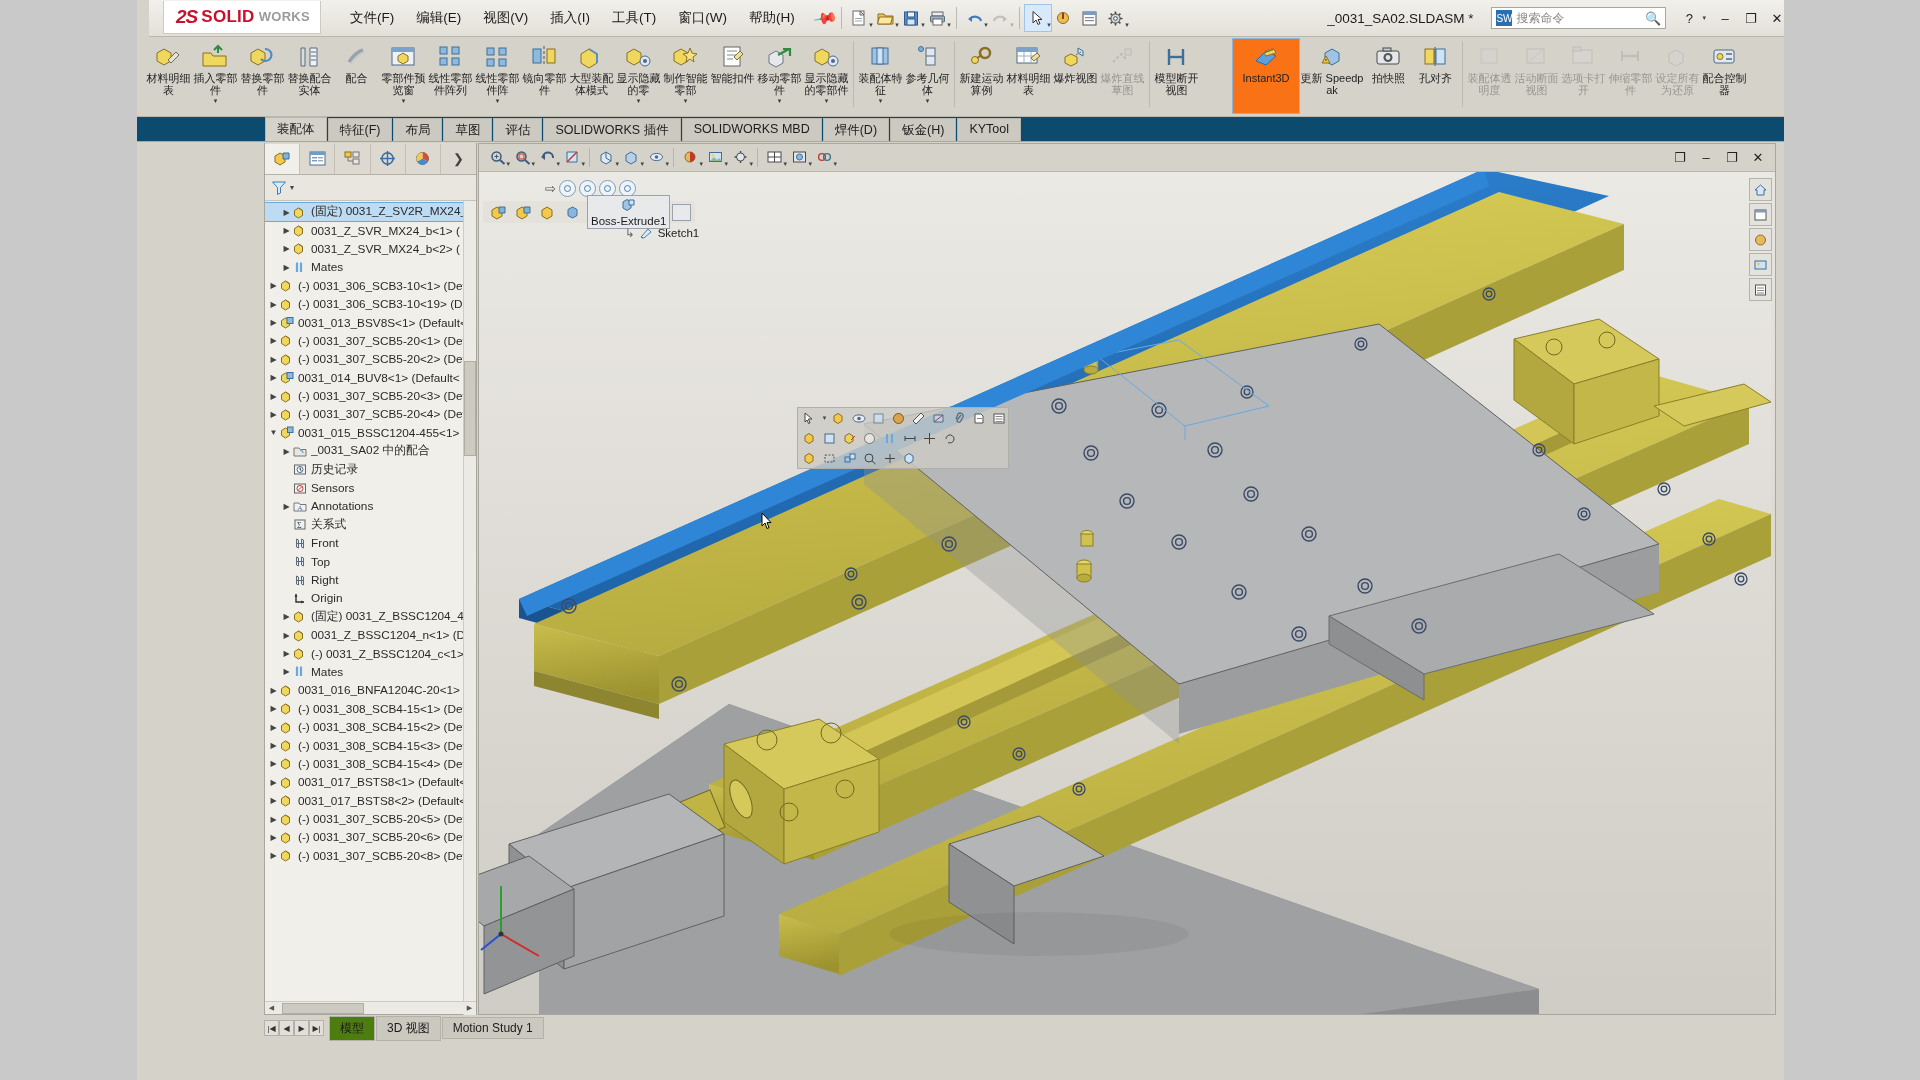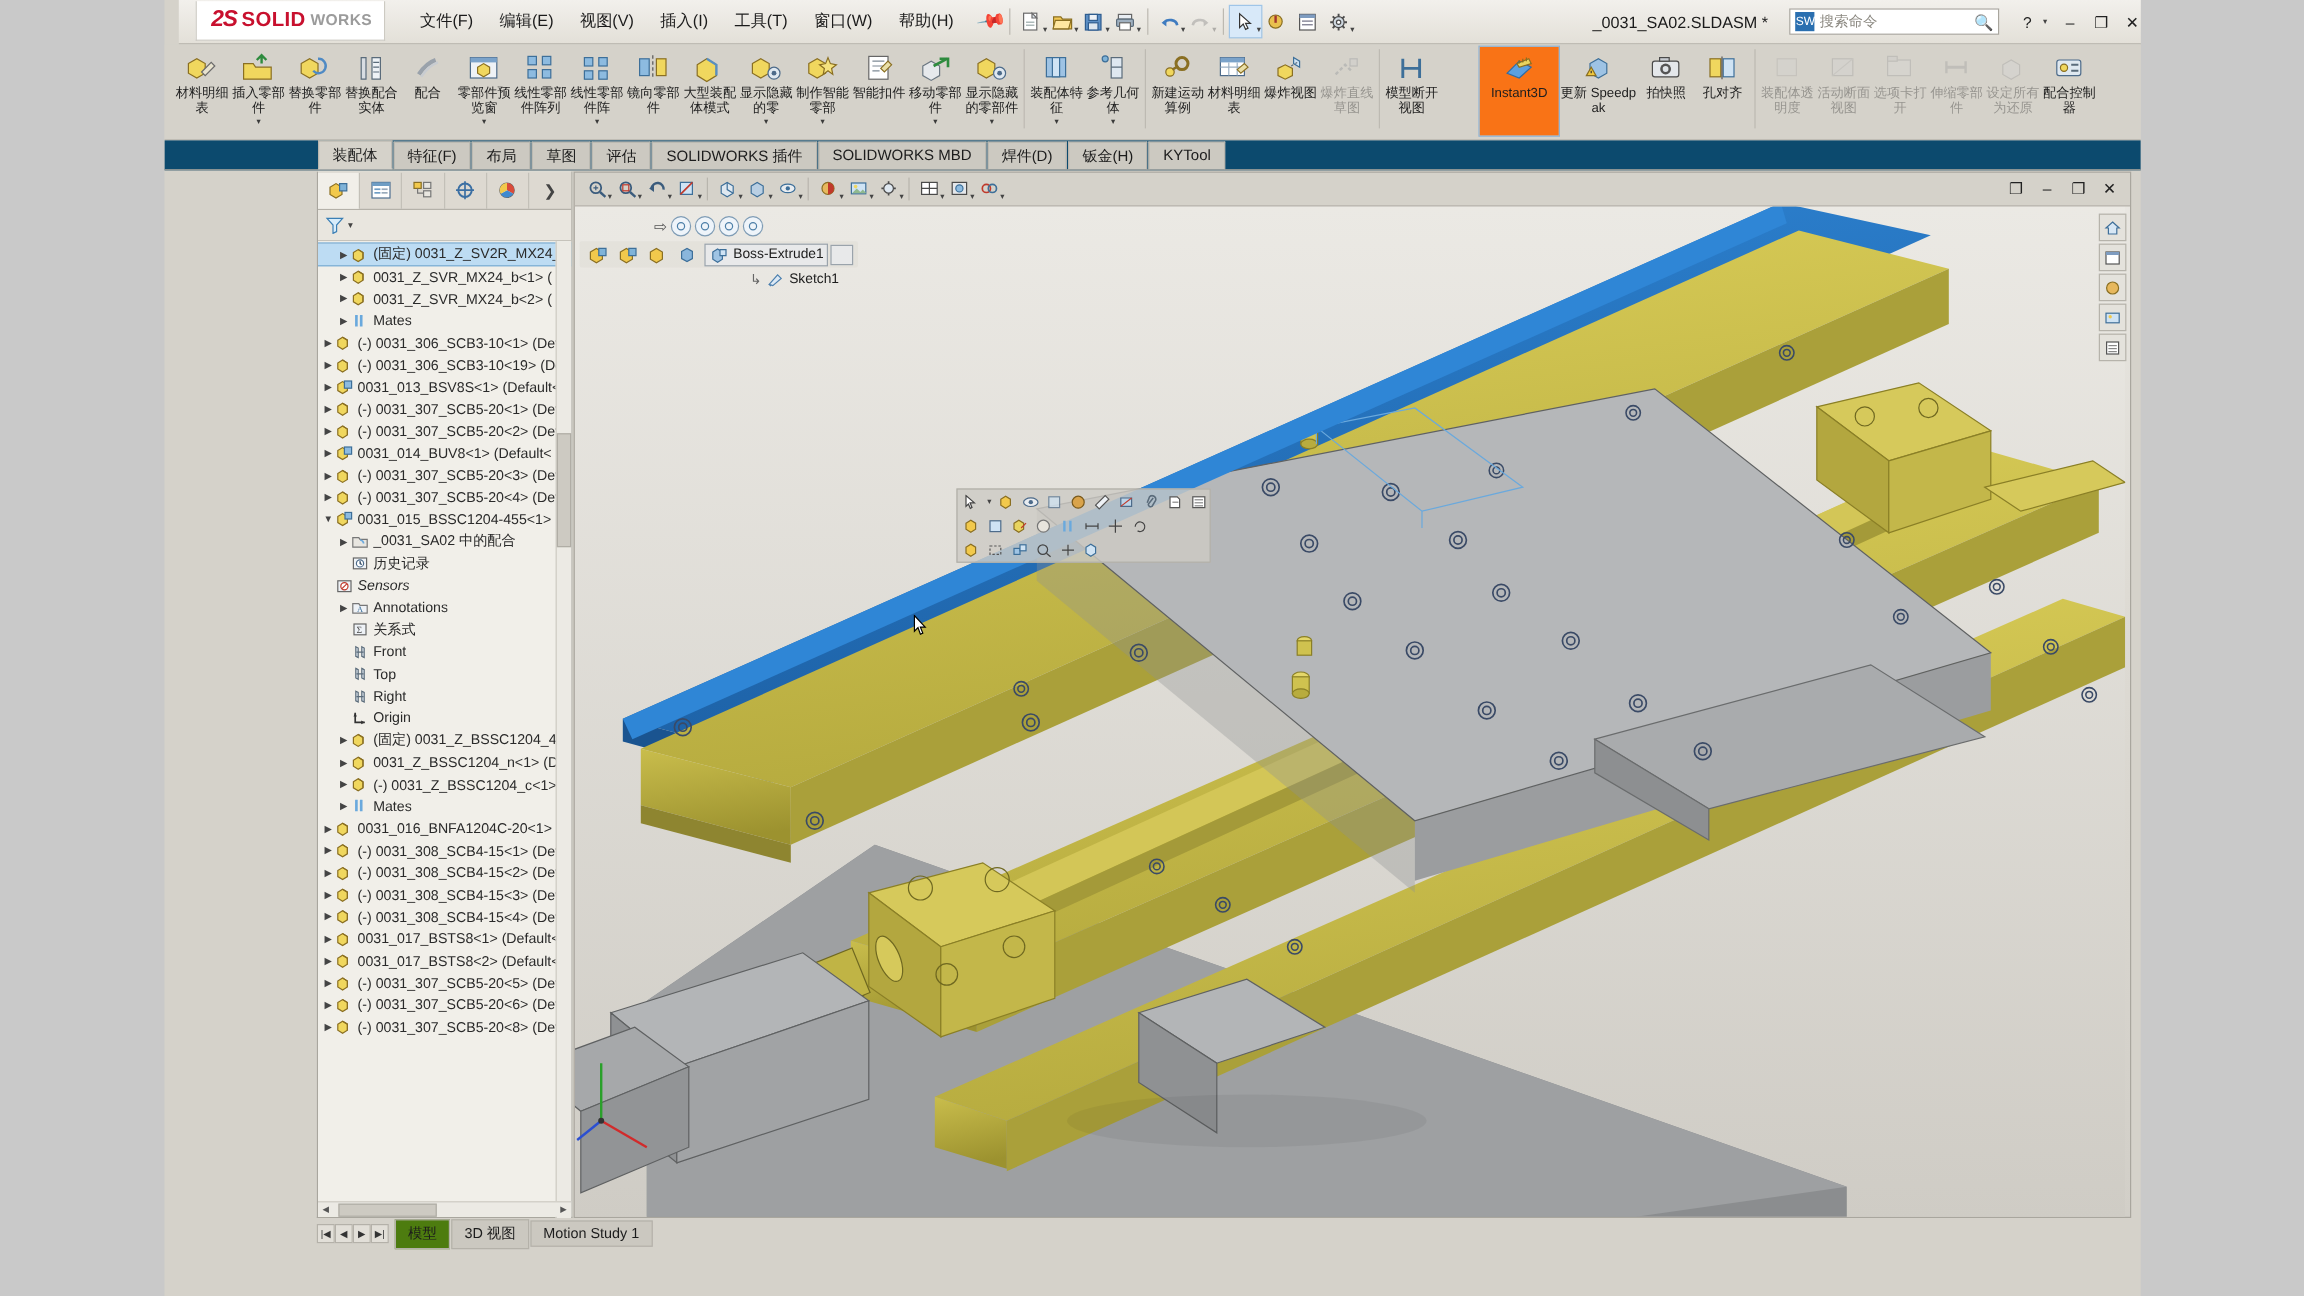--- a/index.html
+++ b/index.html
@@ -134,21 +134,21 @@
   
   #bc-head { position:absolute; left:66px; top:36px; display:flex; align-items:center; gap:3px; }
   .bc-circ { width:17px; height:17px; border:1px solid #7f9cb5; border-radius:50%; background:#eef4fa;
       display:flex; align-items:center; justify-content:center; }
   .bc-circ i { width:7px; height:7px; border:1.5px solid #4d7fa8; border-radius:50%; display:block; }
   #bc-row {
     position:absolute; left:4px; top:57px; height:22px;
     display:flex; align-items:center; gap:2px;
     background:rgba(222,221,214,0.55); padding:1px 4px; border-radius:2px;
   }
-  .bc-item { display:flex; align-items:center; gap:3px; font-size:11.5px; color:#1d1d1d; padding:1px 3px; }
+  .bc-item { display:flex; align-items:center; gap:3px; font-size:11.5px; color:#1d1d1d; padding:1px 3px;flex-direction:column; }
   .bc-item.boxed { border:1px solid #9aa3ab; background:#e8e9ea; }
   #bc-sub { position:absolute; left:146px; top:82px; display:flex; align-items:center; gap:4px; font-size:11.5px; color:#1d1d1d; }
 
   
   #ctxbar {
     position:absolute; left:318px; top:263px; width:212px; height:62px;
     background:rgba(205,203,196,0.82); border:1px solid #b0aea7;
   }
   .ctx-row { height:20px; display:flex; align-items:center; padding-left:2px; gap:1px; }
   .ctx-b { width:19px; height:18px; display:flex; align-items:center; justify-content:center; }
@@ -843,21 +843,21 @@
           <div class="tarrow"></div>
           <div class="ticon">
             <svg xmlns="http://www.w3.org/2000/svg" width="15" height="13" viewBox="0 0 15 13">
               <rect x="1.5" y="2" width="11" height="9" fill="#eef2f6" stroke="#666"></rect>
               <circle cx="7" cy="6.5" r="3" fill="#fff" stroke="#4d6b8a"></circle>
               <path d="M7 4.5v2.2l1.5 1" stroke="#4d6b8a"></path>
             </svg>
           </div>
           <div class="tlabel">历史记录</div>
         </div>
-        <div class="trow" style="padding-left: 3px; font-style: italic;">
+        <div class="trow" style="padding-left: 16px;">
           <div class="tarrow"></div>
           <div class="ticon">
             <svg xmlns="http://www.w3.org/2000/svg" width="15" height="13" viewBox="0 0 15 13">
               <rect x="1.5" y="2" width="11" height="9" fill="#eef2f6" stroke="#666"></rect>
               <circle cx="7" cy="6.5" r="3" fill="#fff" stroke="#c0392b"></circle>
               <path d="M5 8.5L9 4.5" stroke="#c0392b"></path>
             </svg>
           </div>
           <div class="tlabel">Sensors</div>
         </div>

